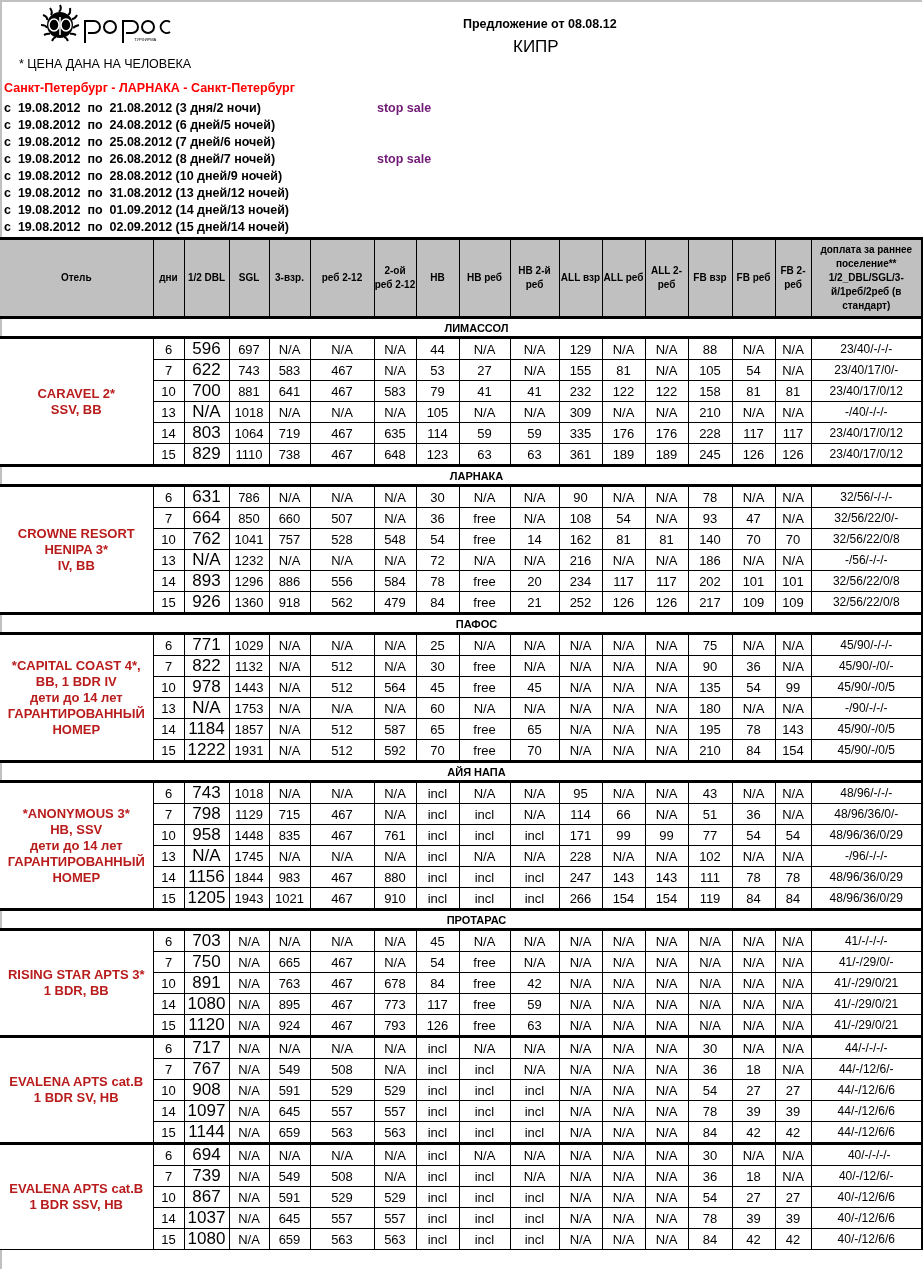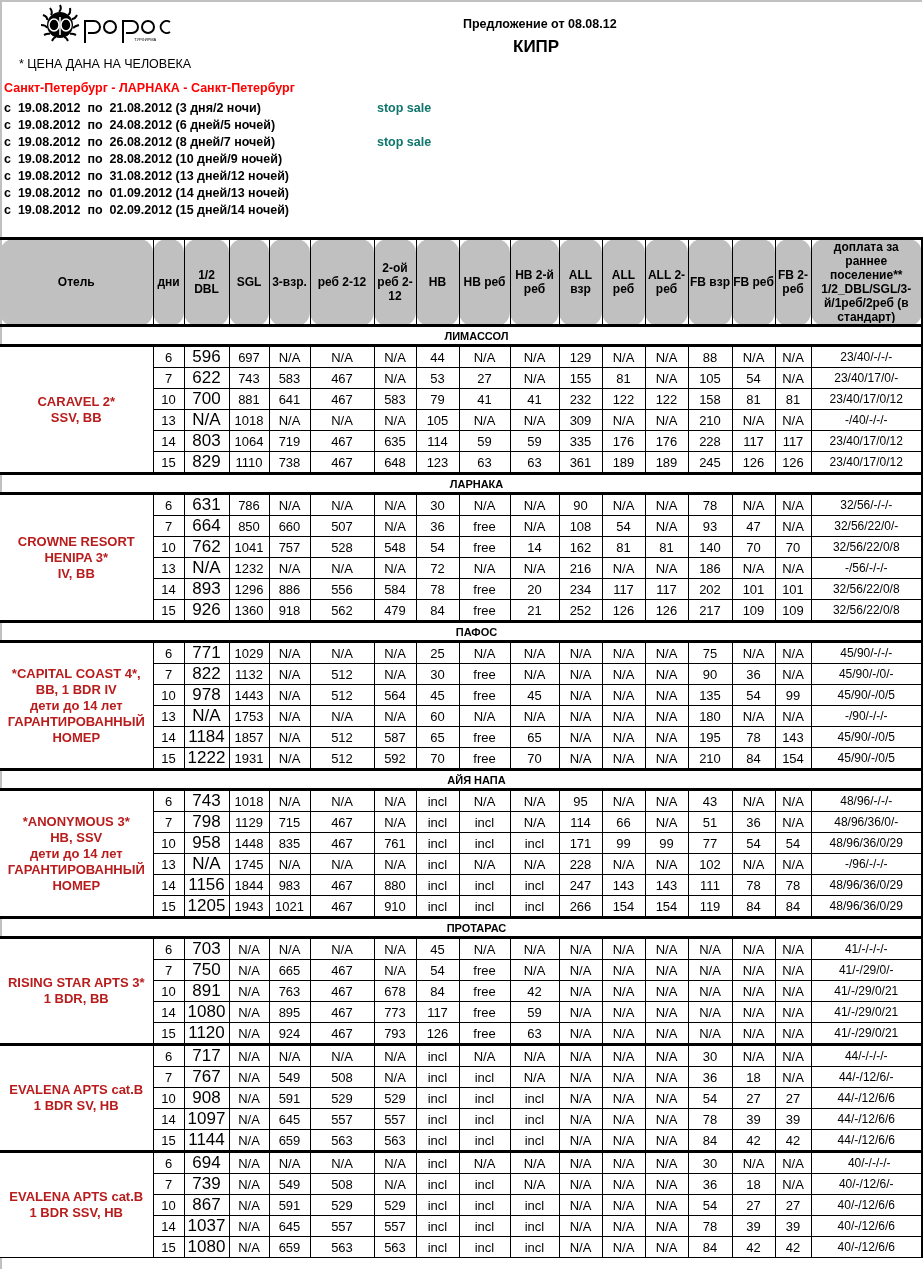--- a/index.html
+++ b/index.html
@@ -1,28 +1,28 @@
 <!DOCTYPE html>
 <html><head>
 <meta charset="utf-8">
 <style>
   html, body { margin:0; padding:0; background:#fff; }
   body { width:924px; height:1269px; position:relative; overflow:hidden; font-family:"Liberation Sans", sans-serif; color:#000; }
   .frame { position:absolute; left:0; top:0; width:922px; height:1269px; border-left:2px solid #c0c0c0; border-top:2px solid #c0c0c0; box-sizing:border-box; }
   .logo { position:absolute; left:38px; top:3px; width:134px; height:40px; }
   .offer { position:absolute; left:463px; top:17px; font-size:12.5px; font-weight:bold; }
-  .country { position:absolute; left:513px; top:37px; font-size:17px; font-weight:bold; }
+  .country { position:absolute; left:513px; top:37px; font-size:17px; font-weight:normal; }
   .note { position:absolute; left:19px; top:57px; font-size:12.5px; }
   .route { position:absolute; left:4px; top:81px; font-size:12.5px; font-weight:bold; color:#ff0000; }
   .periods { position:absolute; left:4px; top:101px; }
   .period { height:17px; font-size:12.5px; font-weight:bold; white-space:pre; position:relative; width:460px; }
-  .period .stop { position:absolute; left:373px; top:0; color:#0f766e; }
+  .period .stop { position:absolute; left:373px; top:0; color:#701a75; }
   table.prices { position:absolute; left:0; top:237px; border-collapse:collapse; table-layout:fixed; width:922px; }
   table.prices td, table.prices th { border:1px solid #000; padding:0; text-align:center; vertical-align:middle; overflow:hidden; }
-  table.prices th { background:#c0c0c0; font-size:12px; font-weight:bold; height:76px; line-height:14px; border-top:3px solid #000; border-bottom:3px solid #000;border-radius:14px; }
+  table.prices th { background:#c0c0c0; font-size:10px; font-weight:bold; height:76px; line-height:14px; border-top:3px solid #000; border-bottom:3px solid #000; }
   table.prices th.left { border-left:none; }
   table.prices th.right { border-right:2px solid #000; }
   tr.region td { height:17px; font-size:11px; font-weight:bold; text-align:center; border-left:none; border-right:2px solid #000; border-top:3px solid #000; border-bottom:3px solid #000; padding-left:32px; }
   tr.data td { height:20px; font-size:13px; }
   tr.data td.big { font-size:17px; }
   tr.data td.last { border-right:2px solid #000; font-size:12px; }
   td.hotel { color:#b91c1c; font-weight:bold; font-size:13px; line-height:16px; border-left:none !important; background:#fff; }
   td.hotel span { display:block; }
 </style>
 </head>
@@ -61,20 +61,21 @@
 </svg>
 
 <div class="offer">Предложение от 08.08.12</div>
 <div class="country">КИПР</div>
 <div class="note">* ЦЕНА ДАНА НА ЧЕЛОВЕКА</div>
 <div class="route">Санкт-Петербург - ЛАРНАКА - Санкт-Петербург</div>
 
 <div class="periods" id="periods">
     <div class="period"><span>с  19.08.2012  по  21.08.2012 (3 дня/2 ночи)</span><span class="stop">stop sale</span></div>
     <div class="period"><span>с  19.08.2012  по  24.08.2012 (6 дней/5 ночей)</span></div>
+    <div class="period"><span>с  19.08.2012  по  25.08.2012 (7 дней/6 ночей)</span></div>
     <div class="period"><span>с  19.08.2012  по  26.08.2012 (8 дней/7 ночей)</span><span class="stop">stop sale</span></div>
     <div class="period"><span>с  19.08.2012  по  28.08.2012 (10 дней/9 ночей)</span></div>
     <div class="period"><span>с  19.08.2012  по  31.08.2012 (13 дней/12 ночей)</span></div>
     <div class="period"><span>с  19.08.2012  по  01.09.2012 (14 дней/13 ночей)</span></div>
     <div class="period"><span>с  19.08.2012  по  02.09.2012 (15 дней/14 ночей)</span></div>
   </div>
 
 <table class="prices" id="prices">
   <colgroup>
     <col style="width:153px">

